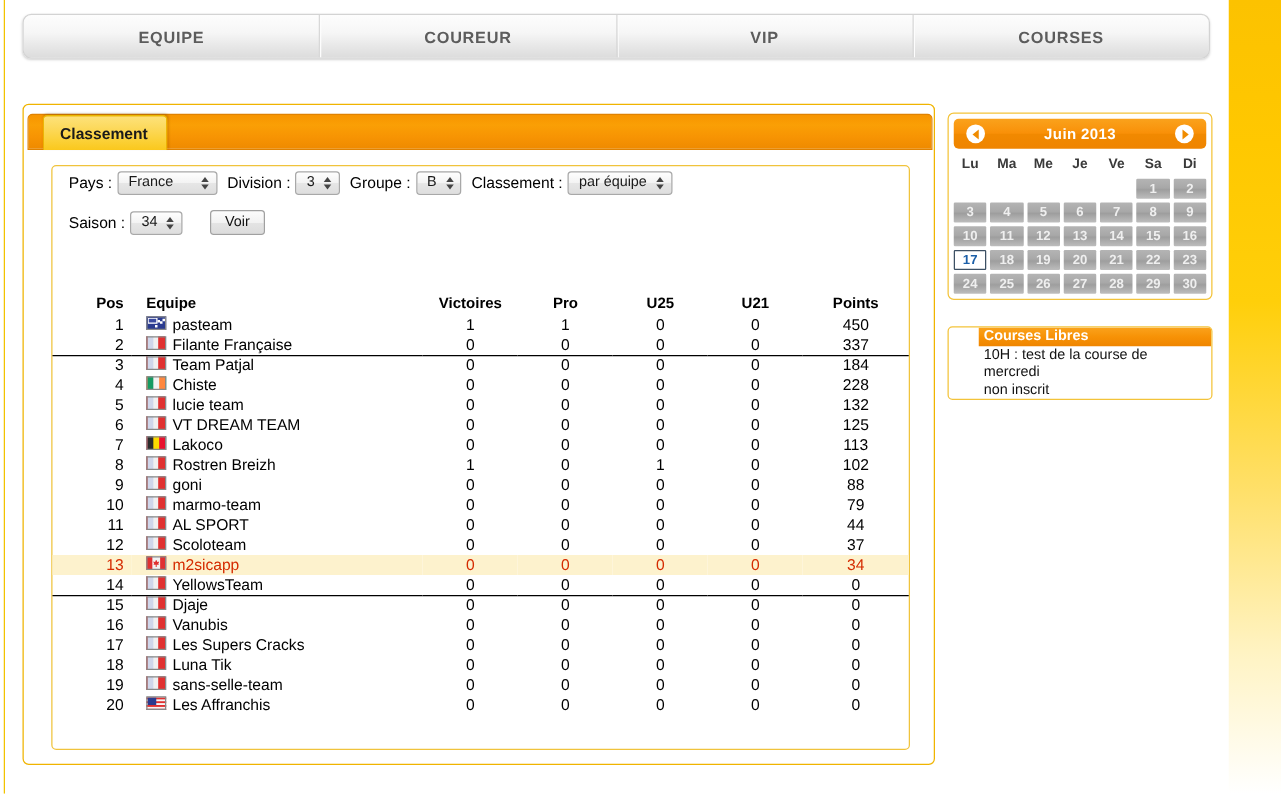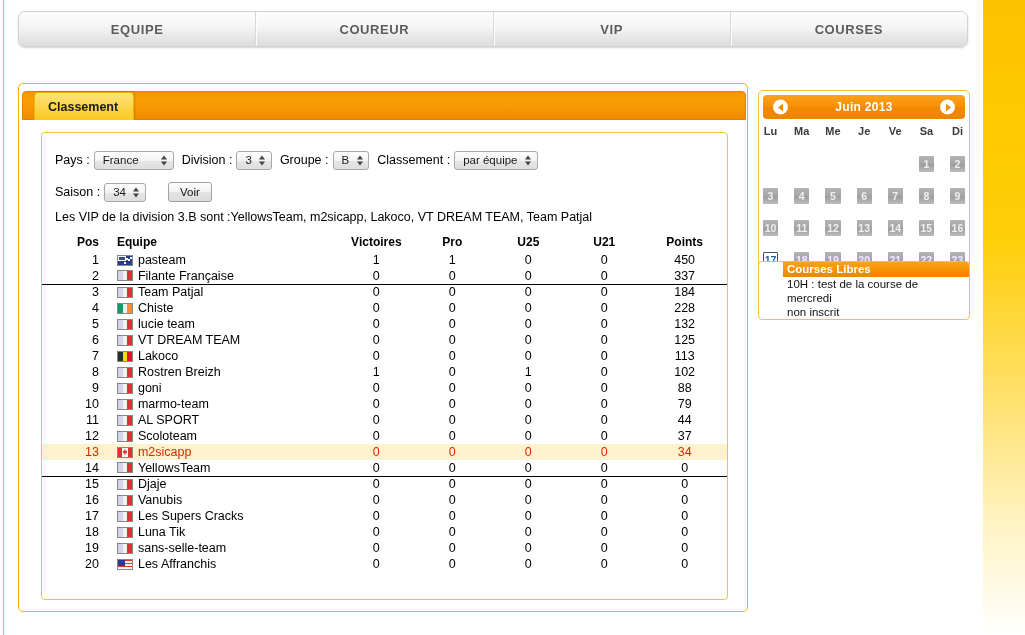--- a/index.html
+++ b/index.html
@@ -100,21 +100,21 @@
     top: 48px; left: 22px;
     width: 687px; height: 468px;
     border: 1px solid #f0c33c;
     border-radius: 4px;
     background: #fff;
   }
 
   
   #filters {
     position: absolute;
-    top: 14px; left: 13px;
+    top: 0; left: 13px;
     width: 660px;
     font-size: 12.5px; color: #000;
   }
   .filt-row { display: flex; align-items: center; height: 26px; }
   .filt-row.second { margin-top: 6px; }
   .filt-label { margin-right: 4px; white-space: nowrap; font-size: 12.5px; }
   .sel {
     position: relative;
     display: inline-flex;
     align-items: center;
@@ -183,21 +183,21 @@
     padding: 0;
     font-size: 12.5px;
   }
   .c-pos { width: 58px; text-align: right; padding-right: 6px !important; }
   .c-team { width: 215px; text-align: left; padding-left: 12px !important; }
   .c-num { width: 70px; text-align: center; }
   .c-pts { width: 78px; text-align: center; }
   th.c-team { text-align: left; padding-left: 12px !important; }
   tr.sep-after td { border-bottom: 1px solid #000; }
   tr.hl td { background: #fdf2cd; color: #d52b00; }
-  .team-cell { display: flex; align-items: center; }
+  .team-cell { display: flex; }
   .flag {
     width: 16px; height: 11px;
     margin-right: 5px;
     border: 1px solid #888;
     flex: 0 0 auto;
     position: relative;
     overflow: hidden;
   }
   .flag.fr { background: linear-gradient(to right, #cfd6ea 0 34%, #f0f0f0 34% 62%, #e03030 62% 100%); }
   .flag.au { background: #2a3b8f; }
@@ -263,21 +263,21 @@
     width: 0; height: 0;
     border-top: 4px solid transparent;
     border-bottom: 4px solid transparent;
   }
   .cal-nav.prev i { border-right: 5px solid #f08c00; margin-right: 1px; }
   .cal-nav.next i { border-left: 5px solid #f08c00; margin-left: 1px; }
   #cal-grid {
     margin-top: 4px;
     display: grid;
     grid-template-columns: repeat(7, 1fr);
-    gap: 16px;
+    gap: 3px;
   }
   .cal-dow {
     text-align: center;
     font-size: 11px; font-weight: bold;
     color: #3a3a3a;
     height: 17px; line-height: 17px;
   }
   .cal-day {
     height: 16px; line-height: 16px;
     text-align: center;
@@ -389,21 +389,20 @@
             <span>34</span>
             <span class="arr">
                 <i class="up"></i>
                 <i class="dn"></i>
               </span>
           </span>
           <span id="btn-voir">Voir</span>
         </div>
       </div>
 
-      <div id="vip-note">Les VIP de la division 3.B sont :YellowsTeam, m2sicapp, Lakoco, VT DREAM TEAM, Team Patjal</div>
 
       <table id="rank-table">
         <thead>
           <tr>
             <th class="c-pos">Pos</th>
             <th class="c-team">Equipe</th>
             <th class="c-num">Victoires</th>
             <th class="c-num">Pro</th>
             <th class="c-num">U25</th>
             <th class="c-num">U21</th>

